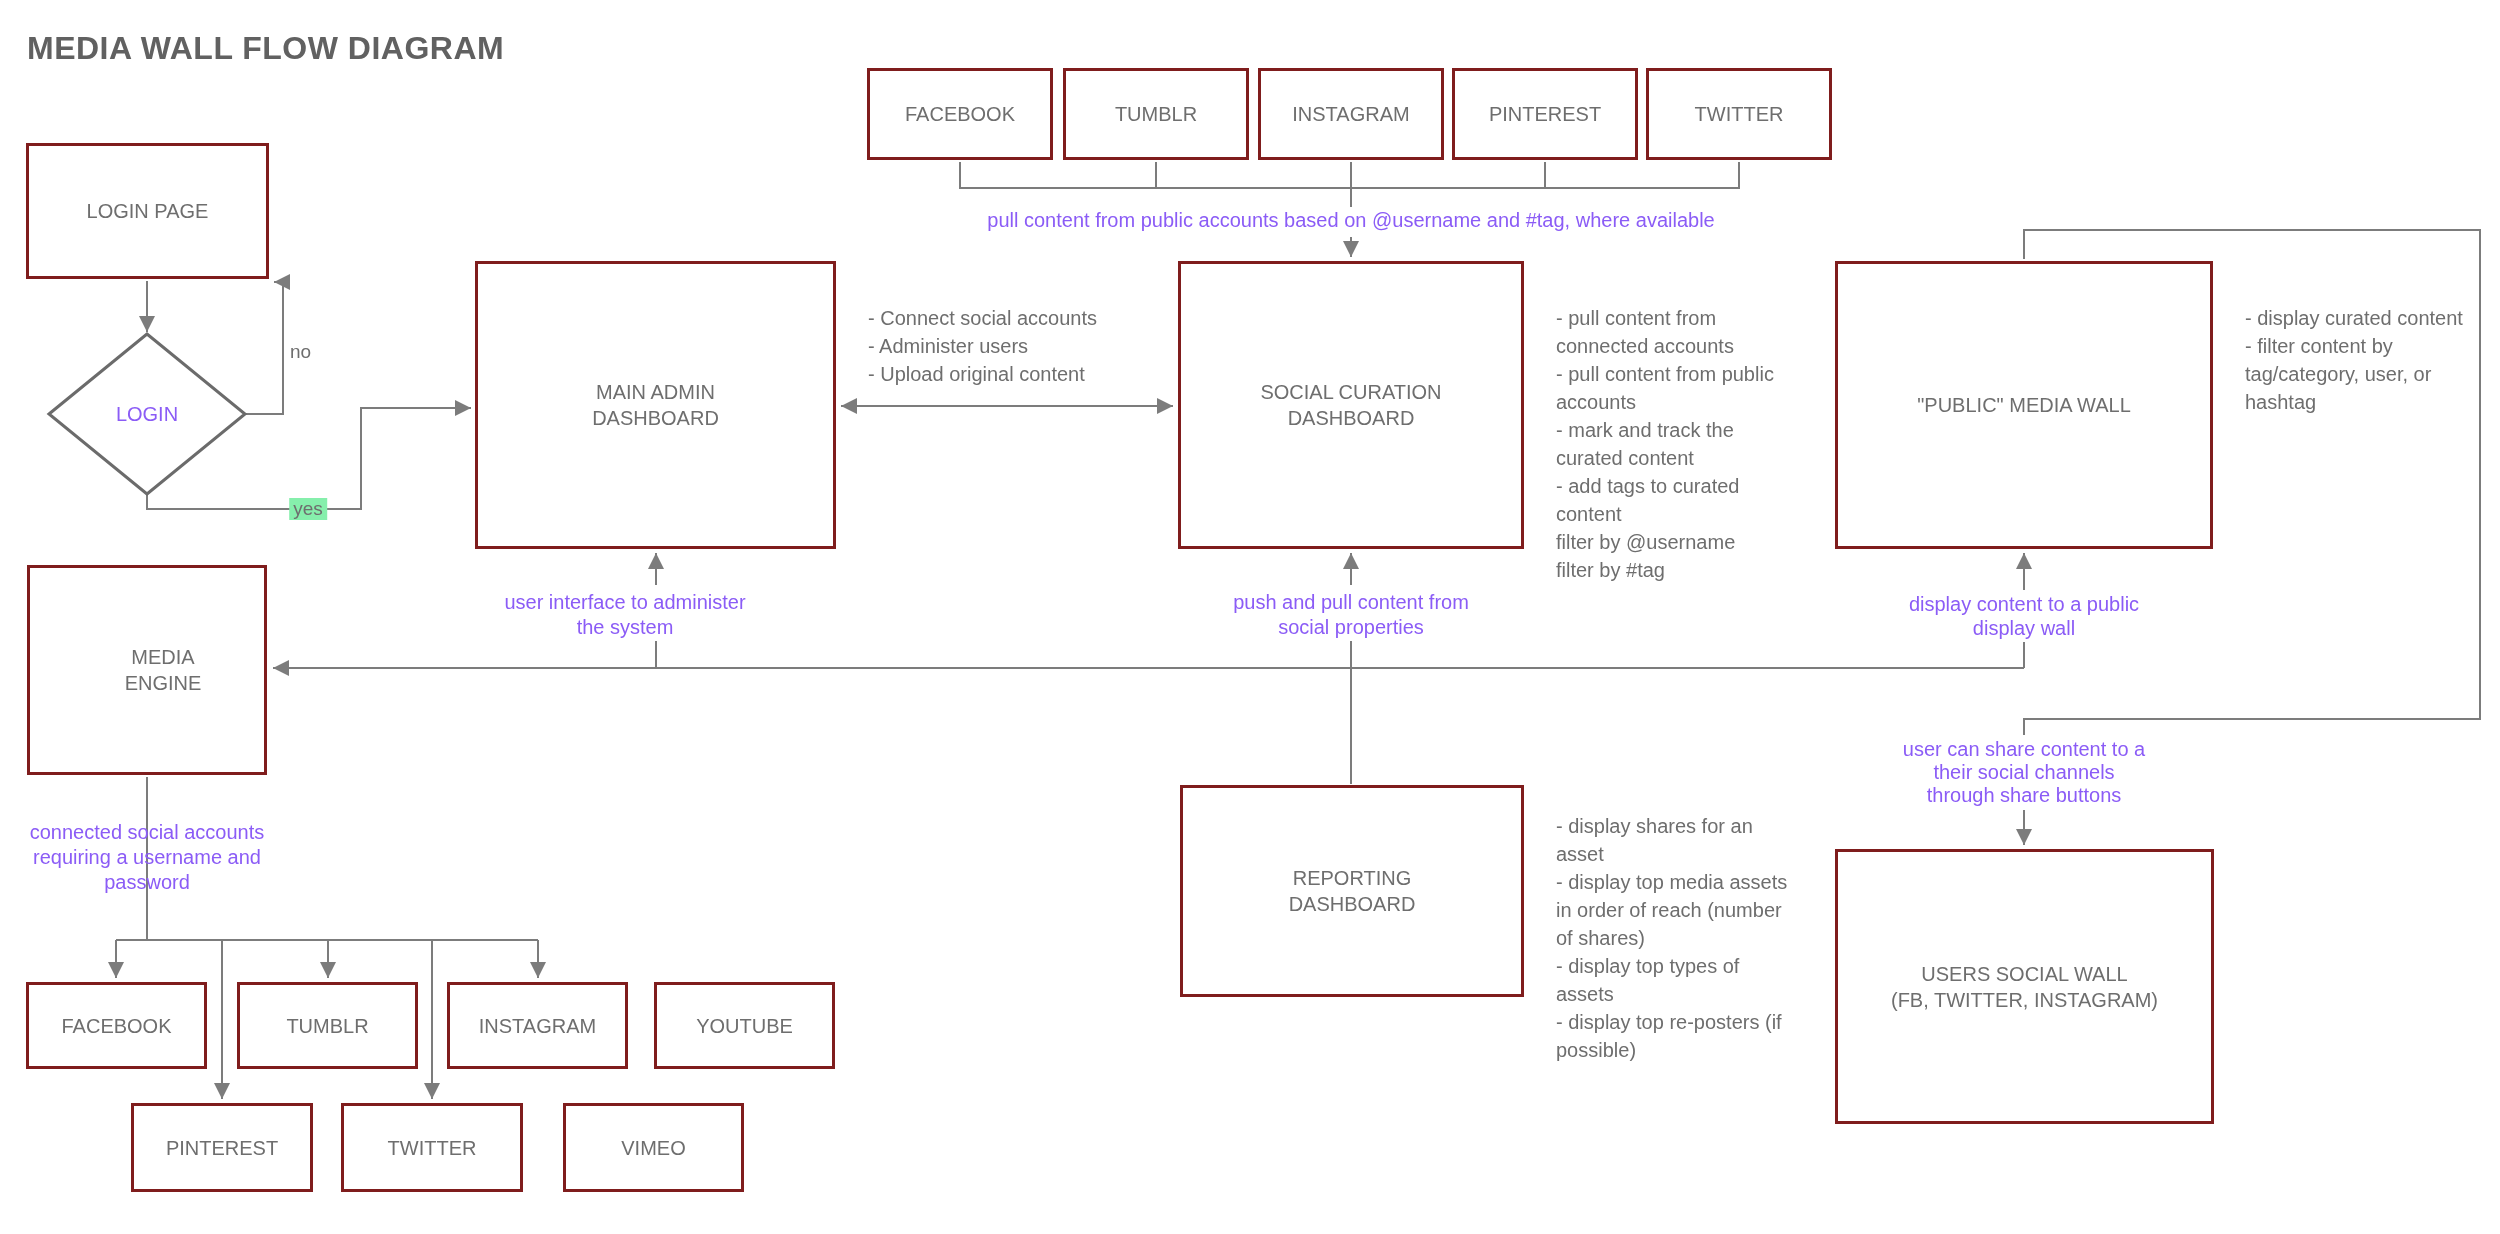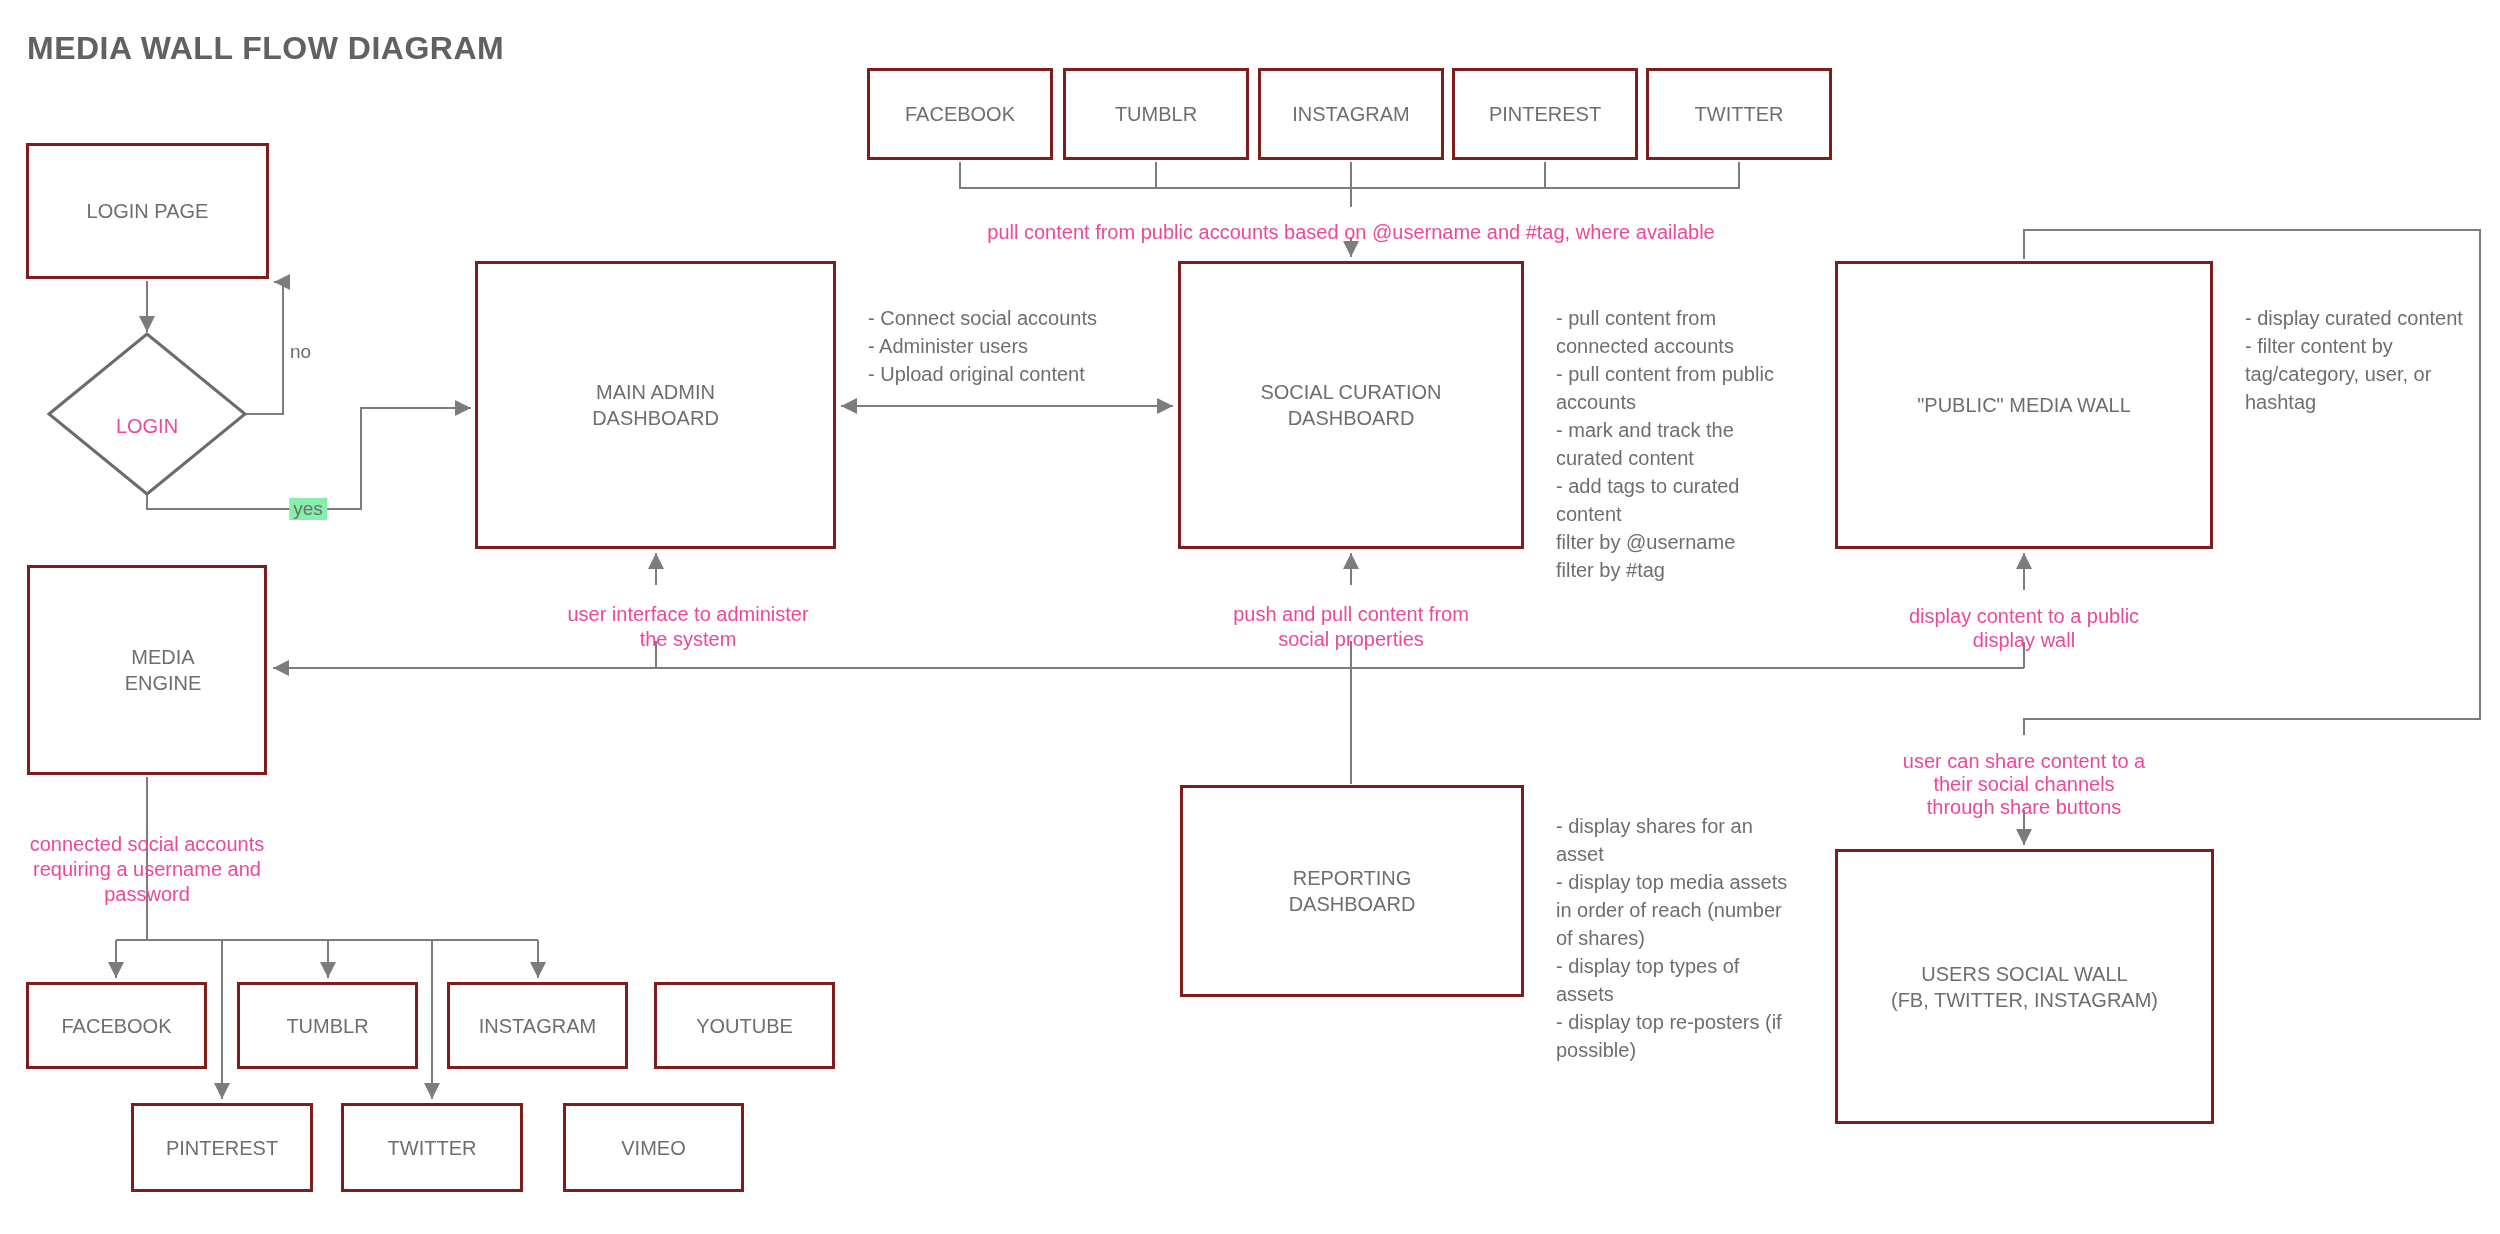--- a/index.html
+++ b/index.html
@@ -24,21 +24,21 @@
     font-size:20px;line-height:26px;color:#6e6e6e;
   }
   .node-label{white-space:pre-line;}
   .ann{
     position:absolute;font-size:20px;line-height:28px;
     white-space:pre-line;text-align:left;color:#6e6e6e;
   }
   .cnote{
     position:absolute;transform:translateX(-50%);
     font-size:20px;line-height:25px;white-space:pre-line;
-    text-align:center;color:#ec4899;margin-top:12px;
+    text-align:center;color:#8b5cf6;
   }
   .edge-label{position:absolute;font-size:19px;color:#6e6e6e;}
   .edge-label.on-line{
     transform:translate(-50%,-50%);
     background:#86efac;padding:0 4px;
   }
 </style>
 </head>
 <body>
 
@@ -115,21 +115,21 @@
 
   <div class="box" style="left:26px;top:982px;width:181px;height:87px;"><span class="node-label">FACEBOOK</span></div>
   <div class="box" style="left:237px;top:982px;width:181px;height:87px;"><span class="node-label">TUMBLR</span></div>
   <div class="box" style="left:447px;top:982px;width:181px;height:87px;"><span class="node-label">INSTAGRAM</span></div>
   <div class="box" style="left:654px;top:982px;width:181px;height:87px;"><span class="node-label">YOUTUBE</span></div>
   <div class="box" style="left:131px;top:1103px;width:182px;height:89px;"><span class="node-label">PINTEREST</span></div>
   <div class="box" style="left:341px;top:1103px;width:182px;height:89px;"><span class="node-label">TWITTER</span></div>
   <div class="box" style="left:563px;top:1103px;width:181px;height:89px;"><span class="node-label">VIMEO</span></div>
 
   <div class="cnote" style="left:1351px;top:208px;">pull content from public accounts based on @username and #tag, where available</div>
-  <div class="cnote" style="left:688px;top:590px;">user interface to administer
+  <div class="cnote" style="left:625px;top:590px;">user interface to administer
 the system</div>
   <div class="cnote" style="left:1351px;top:590px;">push and pull content from
 social properties</div>
   <div class="cnote" style="left:2024px;top:592px;line-height:24px;">display content to a public
 display wall</div>
   <div class="cnote" style="left:2024px;top:738px;line-height:23px;">user can share content to a
 their social channels
 through share buttons</div>
   <div class="cnote" style="left:147px;top:820px;">connected social accounts
 requiring a username and

